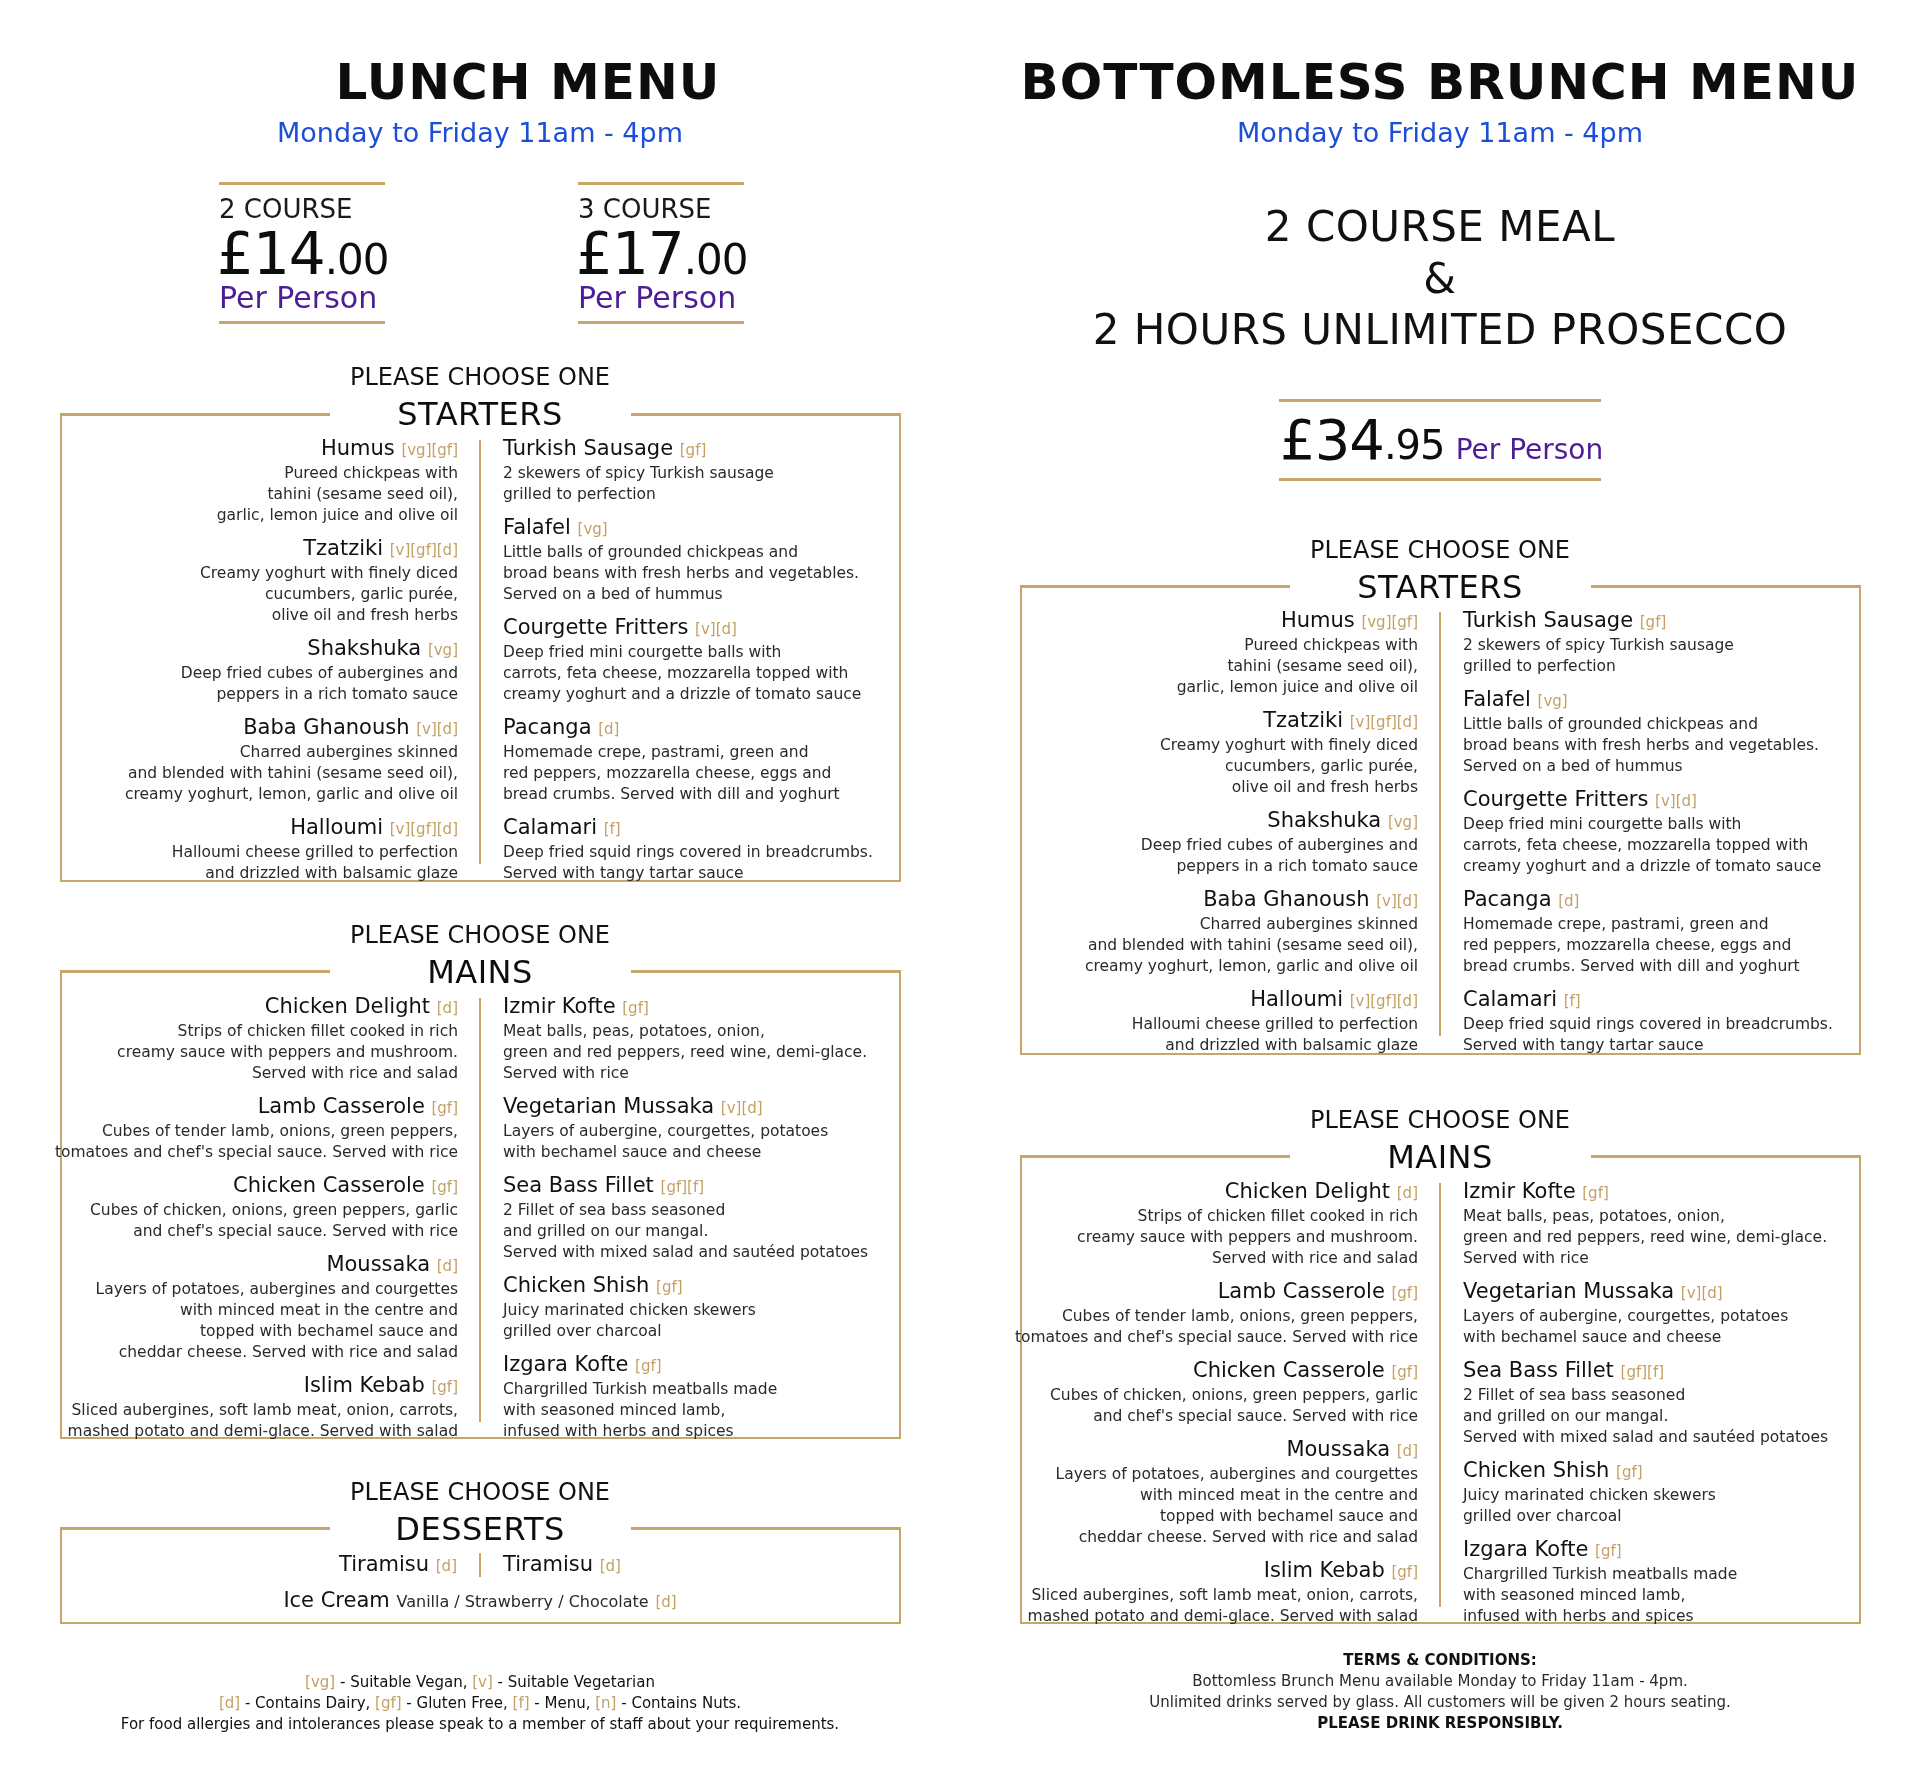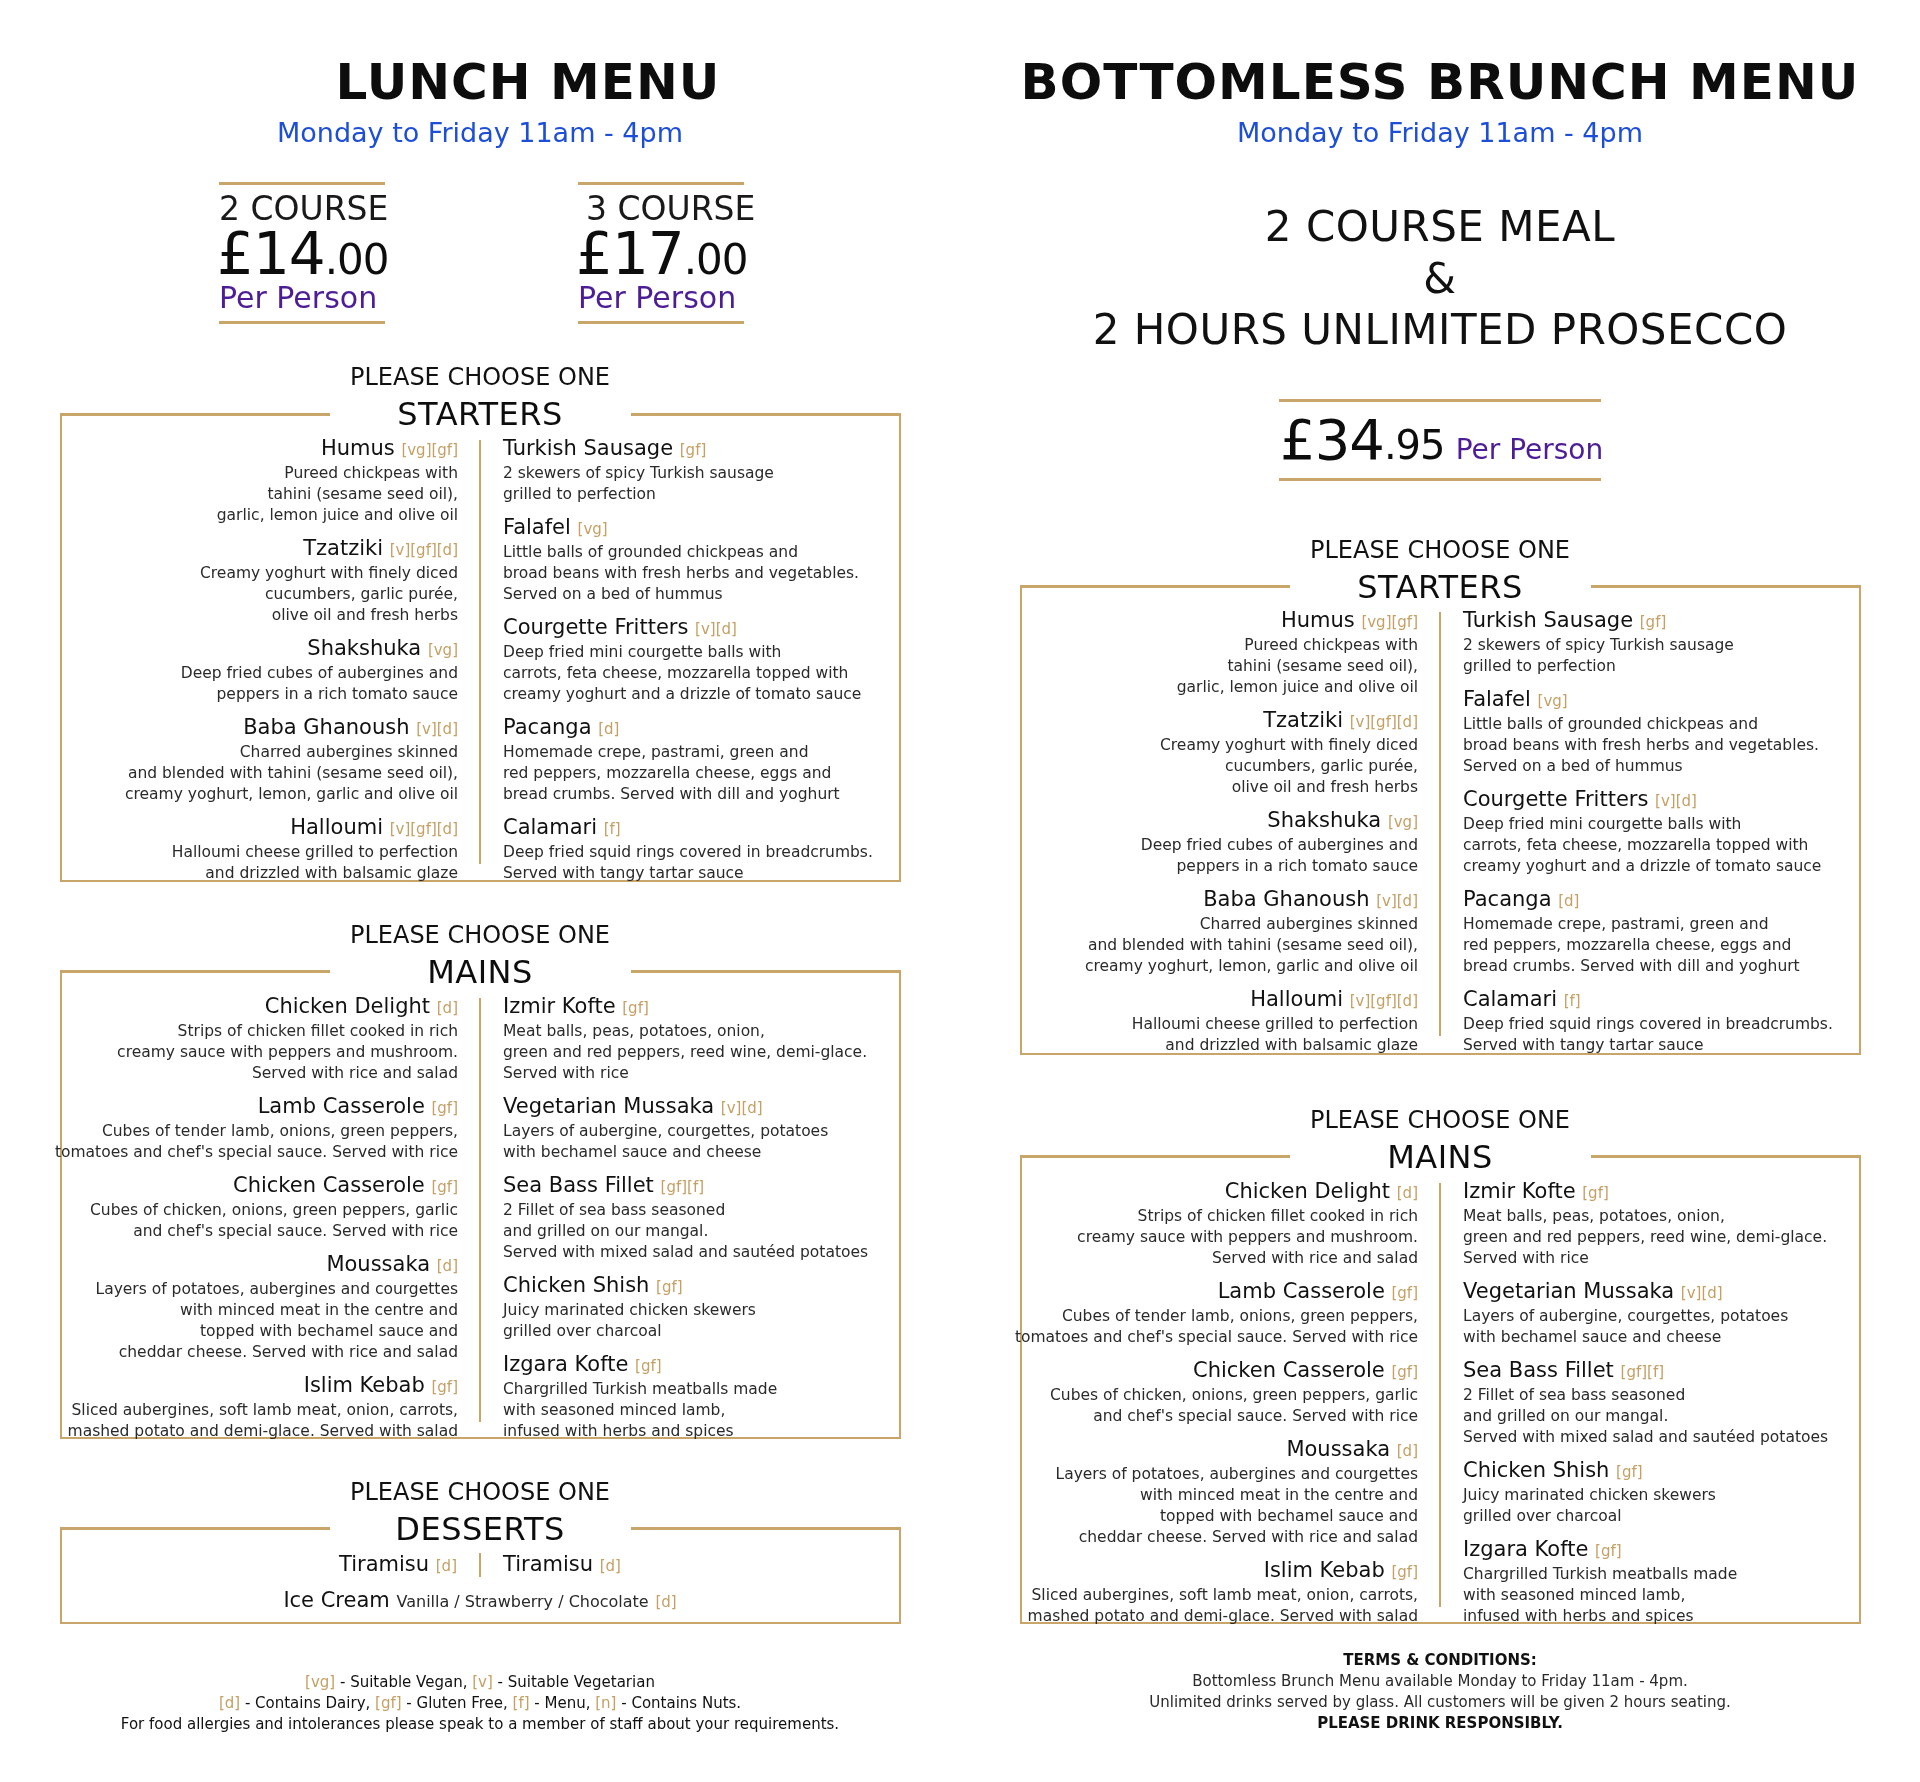--- a/index.html
+++ b/index.html
@@ -3,21 +3,21 @@
 <meta charset="utf-8">
 <style>
   html, body { margin:0; padding:0; background:#ffffff; }
   body { width:1920px; height:1782px; position:relative; overflow:hidden;
          font-family:"DejaVu Sans", "Liberation Sans", sans-serif; color:#111; }
   .abs { position:absolute; }
   .center { text-align:center; }
   .title { font-weight:bold; font-size:50px; letter-spacing:1px; color:#0d0d0d; line-height:60px; }
   .sub { font-size:27px; color:#1d4ed8; line-height:34px; }
   .gold-line { position:absolute; height:3px; background:#c8a66a; }
-  .pb-label { font-size:33px; line-height:38px; color:#1a1a1a; text-align:left; }
+  .pb-label { font-size:26px; line-height:38px; color:#1a1a1a; text-align:left; }
   .pb-price { font-size:58px; line-height:60px; color:#0d0d0d; text-align:left; letter-spacing:-1px; }
   .pb-price .dec { font-size:42px; }
   .pb-pp { font-size:30px; line-height:36px; color:#4c1d95; text-align:right; }
   .choose { font-size:24px; line-height:30px; color:#111; }
   .sect { font-size:32px; line-height:40px; color:#0d0d0d; font-weight:normal; letter-spacing:0.5px; }
   .box { position:absolute; border:2.5px solid #c8a66a; border-top:none; box-sizing:border-box; }
   .box-top { position:absolute; height:2.5px; background:#c8a66a; }
   .divider { position:absolute; width:2px; background:#c8a66a; }
   .col-left { position:absolute; text-align:right; }
   .item { margin-bottom:10px; }
@@ -46,21 +46,21 @@
     <div class="abs pb-label" style="left:219px; top:190px;">2 COURSE</div>
     <div class="abs pb-price" style="left:217px; top:224px;">
       <span>£</span><span>14</span><span class="dec">.00</span>
     </div>
     <div class="abs pb-pp" style="left:219px; top:280px;">Per Person</div>
     <div class="gold-line" style="left:219px; width:166px; top:321px;"></div>
   </div>
 
   <div>
     <div class="gold-line" style="left:578px; width:166px; top:182px;"></div>
-    <div class="abs pb-label" style="left:578px; top:190px;margin-left:8px;">3 COURSE</div>
+    <div class="abs pb-label" style="left:578px; top:190px;">3 COURSE</div>
     <div class="abs pb-price" style="left:576px; top:224px;">
       <span>£</span><span>17</span><span class="dec">.00</span>
     </div>
     <div class="abs pb-pp" style="left:578px; top:280px;">Per Person</div>
     <div class="gold-line" style="left:578px; width:166px; top:321px;"></div>
   </div>
 
   <div>
     <div class="abs center choose" style="left:0; width:960px; top:362px;">PLEASE CHOOSE ONE</div>
     <div class="abs center sect" style="left:0; width:960px; top:394px;">STARTERS</div>

